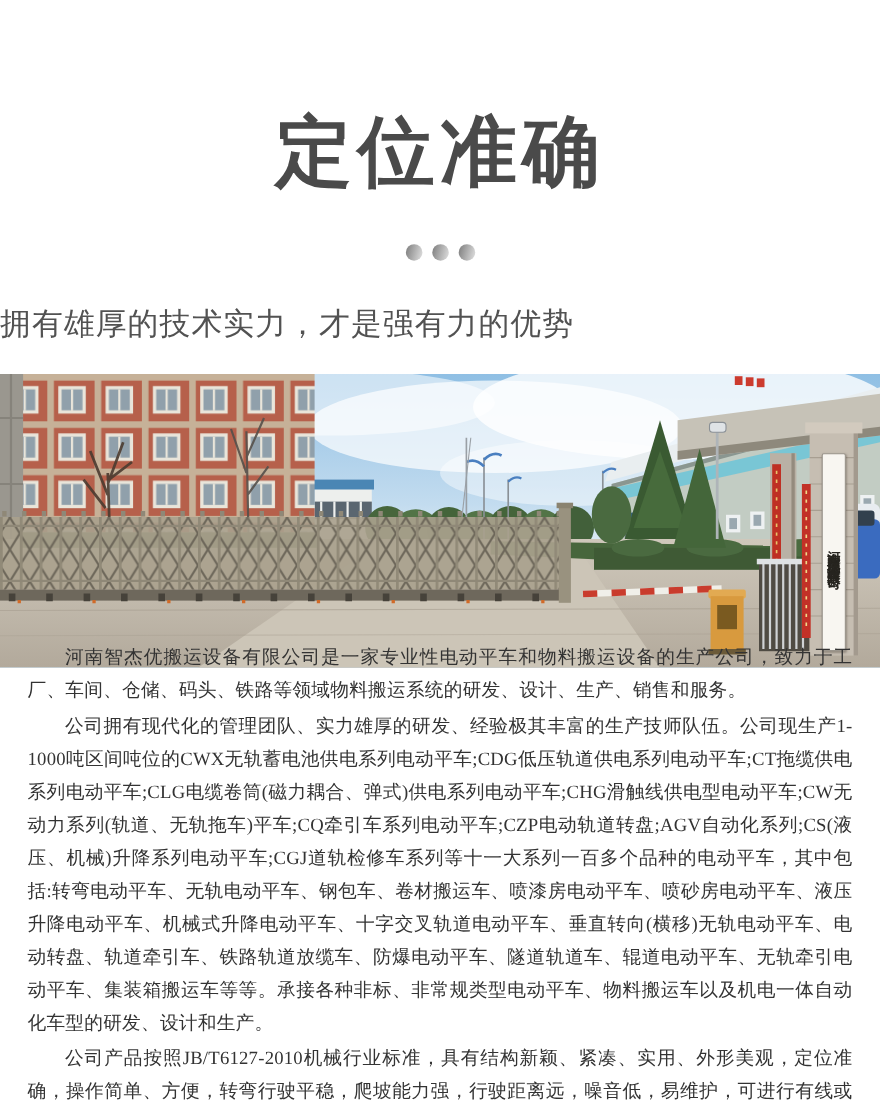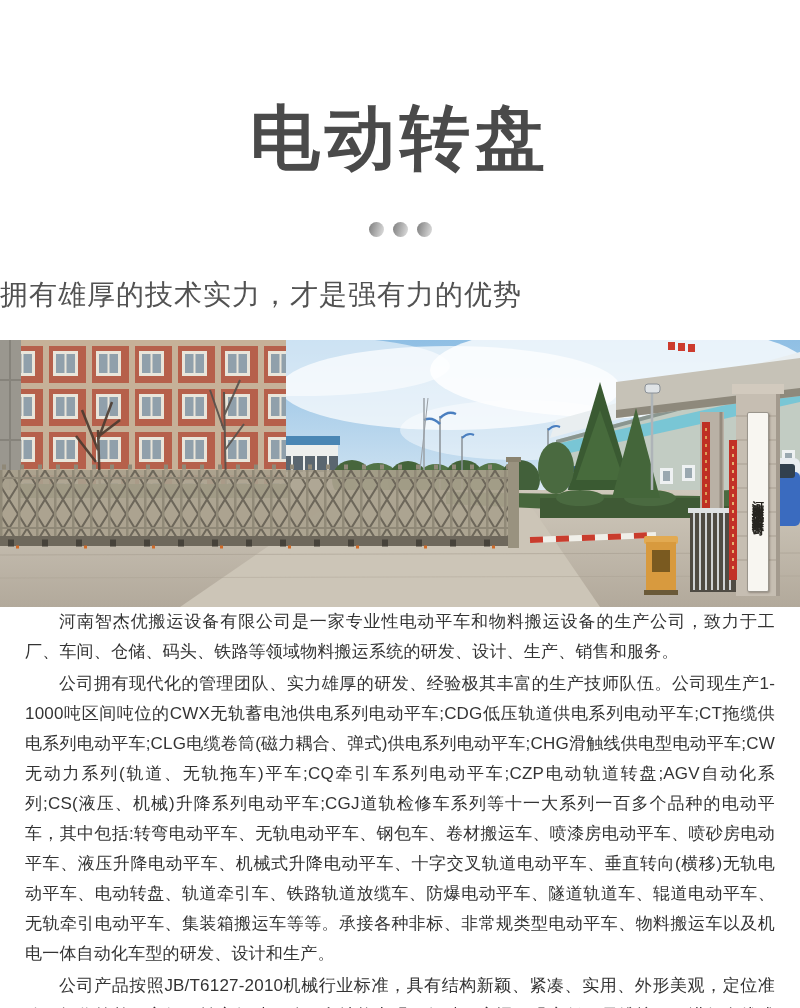--- a/index.html
+++ b/index.html
@@ -43,33 +43,33 @@
   .gate-sign{
     position:absolute;left:747px;top:72px;width:22px;height:180px;
     background:#f8f6f1;border:1px solid #9a958c;border-radius:2px;
     writing-mode:vertical-rl;text-orientation:upright;
     font-size:12px;line-height:20px;letter-spacing:2px;padding-top:3px;
     color:#26241f;text-align:center;font-weight:700;
     box-shadow:1px 1px 2px rgba(60,50,40,.35);
   }
 
   .article{
-    position:absolute;top:600px;left:0;width:800px;height:402px;
+    position:absolute;top:576px;left:0;width:800px;height:402px;
     padding:7px 25px 16px 25px;
     font-size:17px;line-height:30px;color:var(--body-color,#333);
-    text-align:justify;letter-spacing:.2px;
+    text-align:justify;letter-spacing:.2px;font-family:Liberation Serif, serif;
   }
   .article p{text-indent:2em;margin:0 0 2px 0;}
 </style>
 </head>
 <body>
 
 <div class="page">
 
-  <h1 class="title">电动转盘</h1>
+  <h1 class="title">定位准确</h1>
 
   <div class="dots">
     <span class="dot"></span><span class="dot"></span><span class="dot"></span>
   </div>
 
   <div class="subtitle">拥有雄厚的技术实力，才是强有力的优势</div>
 
   <div class="photo">
     <svg viewBox="0 0 800 267" preserveAspectRatio="none">
       <defs>

